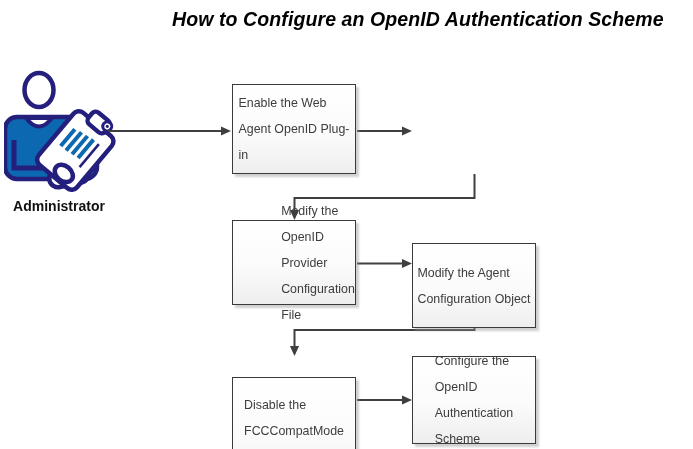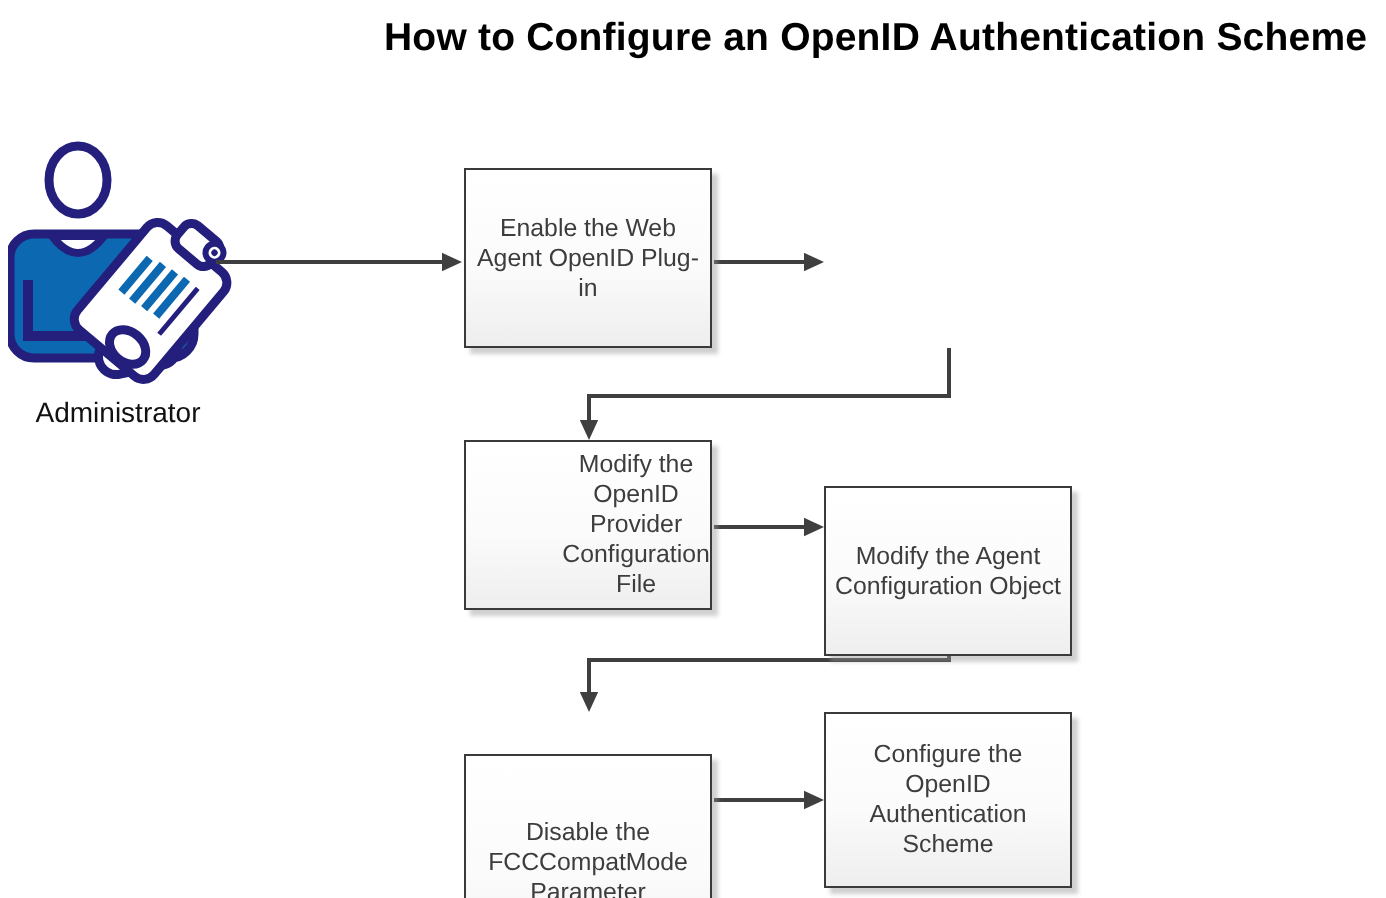--- a/index.html
+++ b/index.html
@@ -1,37 +1,38 @@
 <!DOCTYPE html>
 <html><head>
 <meta charset="utf-8">
 <style>
   html,body{margin:0;padding:0;background:#ffffff;}
   .canvas{
     position:relative;width:693px;height:449px;background:#ffffff;overflow:hidden;
     font-family:"Liberation Sans", sans-serif;
   }
   .title{
-    position:absolute;left:192px;top:8px;margin:0;
+    position:absolute;left:172px;top:8px;margin:0;
     font-size:19.5px;font-weight:bold;color:#000;letter-spacing:0.1px;
     white-space:nowrap;
+    font-style:italic;
   }
   .actor{position:absolute;left:4px;top:68px;width:118px;}
   .actor-label{
     position:absolute;left:-4px;top:130px;width:118px;text-align:center;
-    font-size:14px;color:#111;
+    font-size:14px;color:#111;font-weight:bold;
   }
   .connectors{position:absolute;left:0;top:0;width:693px;height:449px;}
   .step{
     position:absolute;box-sizing:border-box;
     border:1.4px solid #3a3a3a;
     background:linear-gradient(180deg,#ffffff 0%,#fbfbfb 55%,#eeeeee 100%);
     box-shadow:3px 3px 2px rgba(150,150,150,0.45);
     display:flex;align-items:center;justify-content:center;
-    text-align:center;color:#3d3d3d;font-size:12.4px;line-height:15px;
+    color:#3d3d3d;font-size:12.4px;line-height:26px;
   }
   .step-label{white-space:pre-line;padding:0 2px;}
   .s1{left:232px;top:84px;width:124px;height:90px;}
   .s2{left:412px;top:84px;width:124px;height:90px;}
   .s3{left:232px;top:220px;width:124px;height:85px;padding-left:48px;}
   .s4{left:412px;top:220px;width:124px;height:85px;margin-top:23px;}
   .s5{left:232px;top:377px;width:124px;height:108px;}
   .s6{left:412px;top:356px;width:124px;height:88px;}
 </style>
 </head>

